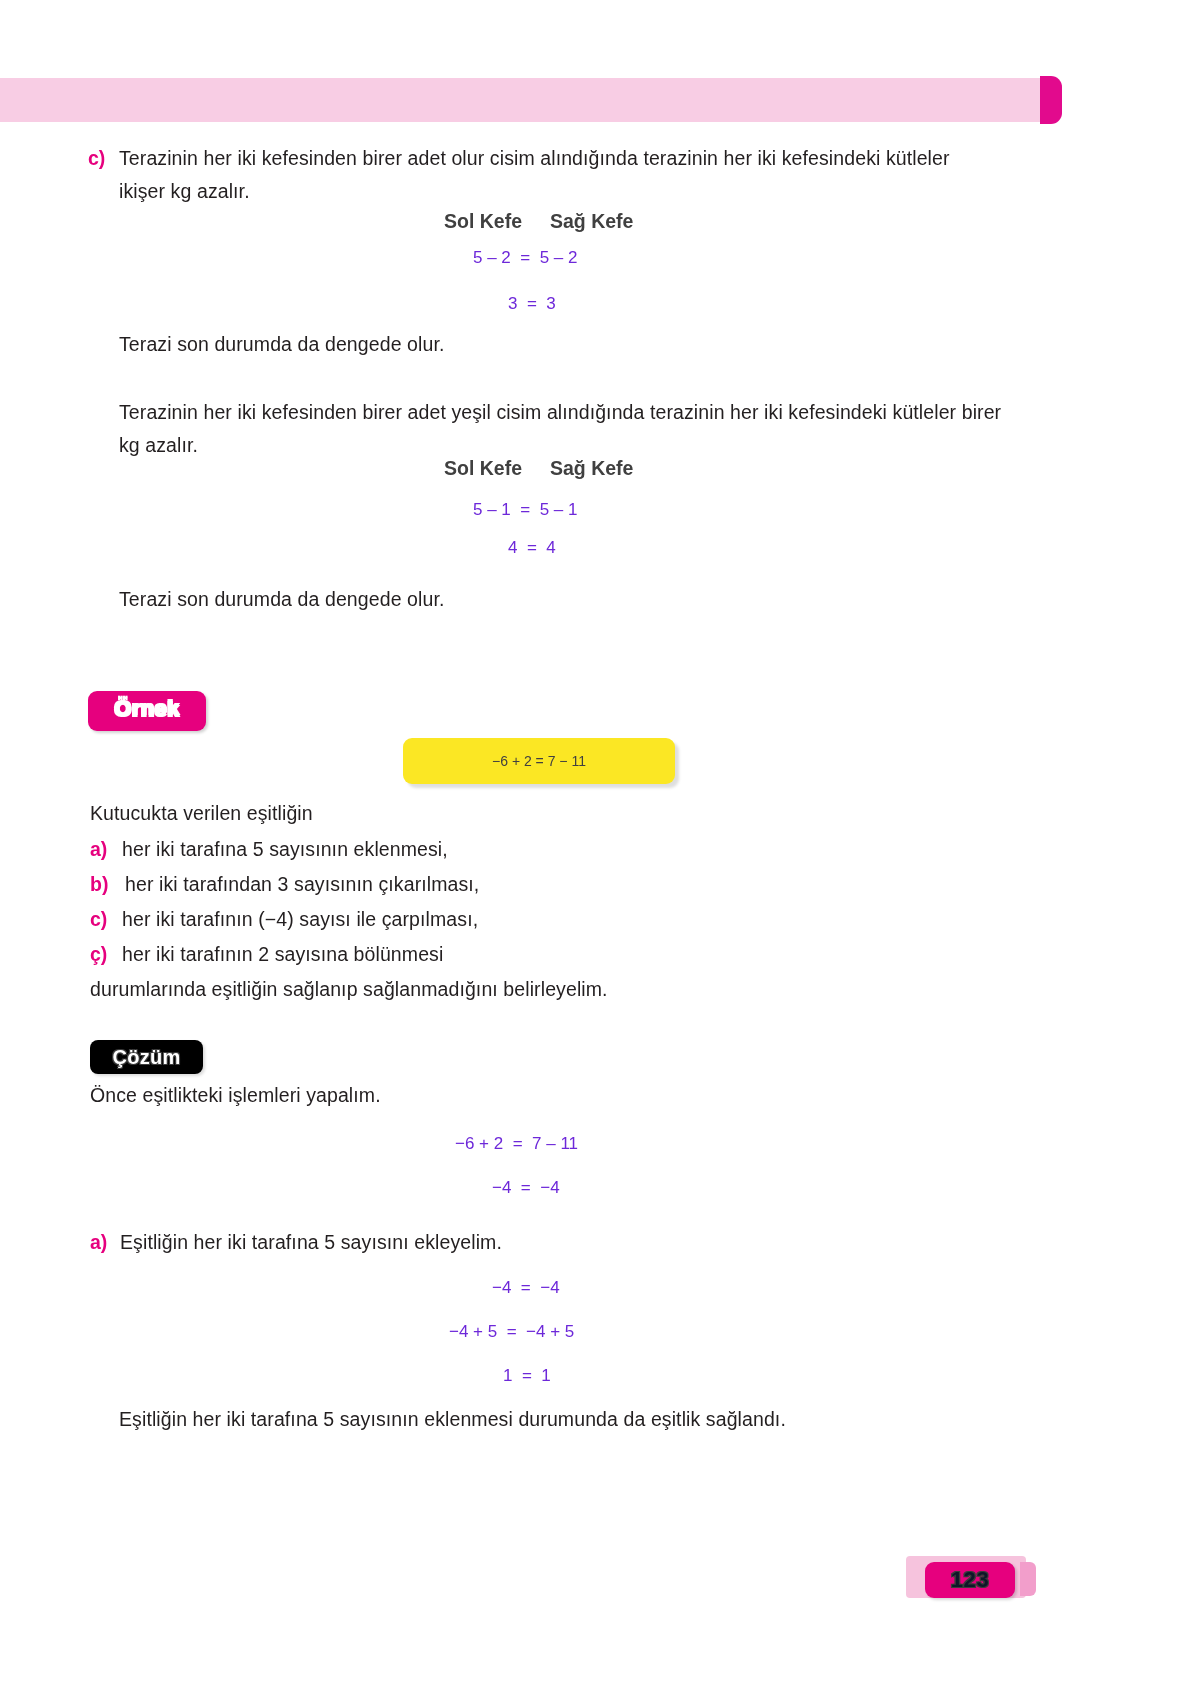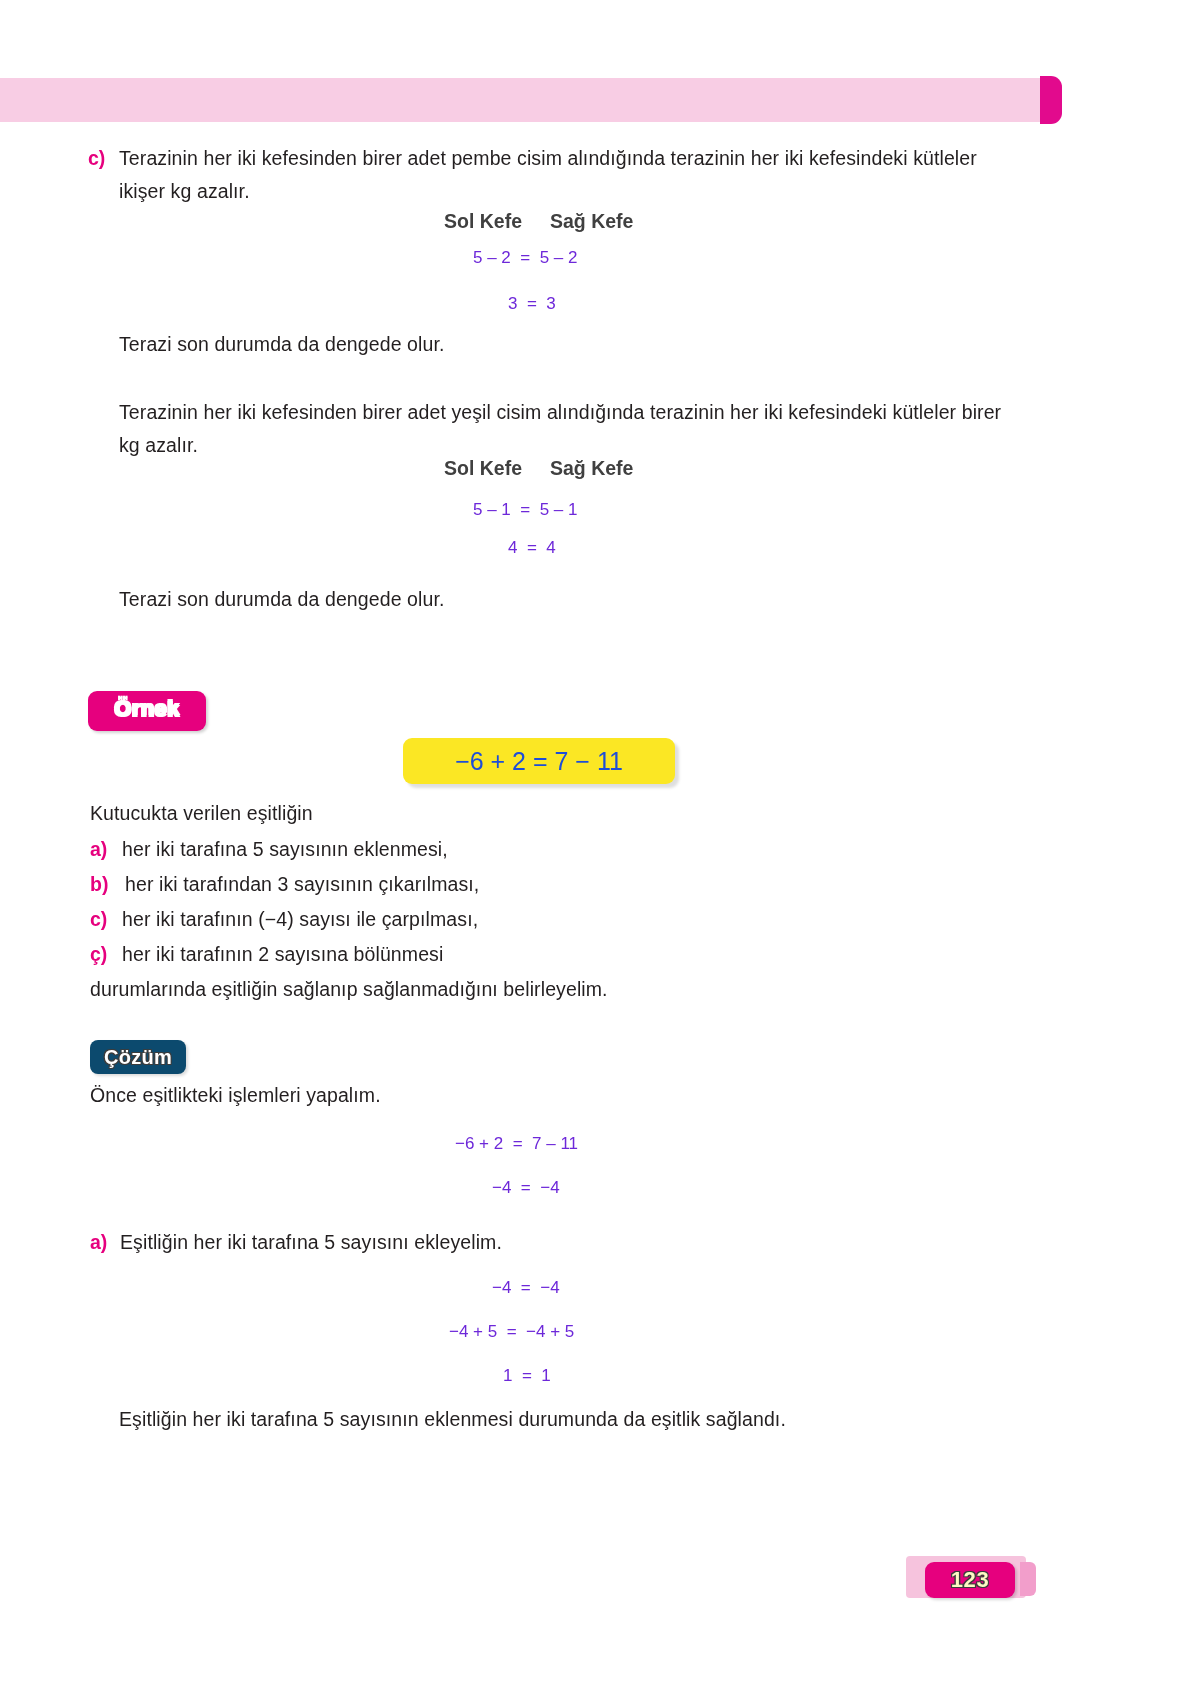--- a/index.html
+++ b/index.html
@@ -112,33 +112,33 @@
     width: 272px;
     height: 46px;
     background: #fbe724;
     border-radius: 9px;
     box-shadow: 4px 4px 3px rgba(0,0,0,0.13);
   }
   .yellowbox span {
     display: block;
     text-align: center;
     line-height: 46px;
-    font-size: 25px;
-    color: #1d4ed8;
+    font-size: 14px;
+    color: #404040;
     white-space: pre;
   }
 
   
   .cozum-badge {
     position: absolute;
     left: 90px;
     top: 1040px;
-    width: 96px;
+    width: 113px;
     height: 34px;
-    background: #0c4a6e;
+    background: #000000;
     border-radius: 8px;
     box-shadow: 2px 2px 3px rgba(0,0,0,0.14);
   }
   .cozum-badge span {
     display: block;
     text-align: center;
     line-height: 34px;
     font-size: 20px;
     font-weight: bold;
     color: #ffffff;
@@ -180,41 +180,41 @@
     background: #e6007e;
     border-radius: 9px;
     box-shadow: 2px 2px 3px rgba(0,0,0,0.16);
   }
   .pagenum-badge span {
     display: block;
     text-align: center;
     line-height: 36px;
     font-size: 22px;
     font-weight: bold;
-    color: #fef9c3;
+    color: #0f172a;
     letter-spacing: 0.6px;
     text-shadow:
       -1.2px -1.2px 0 #3c3c3c,
        1.2px -1.2px 0 #3c3c3c,
       -1.2px  1.2px 0 #3c3c3c,
        1.2px  1.2px 0 #3c3c3c;
   }
 </style>
 </head>
 <body>
 
 <div class="page">
 
   <div class="topbar"></div>
   <div class="topbar-cap"></div>
 
   <div class="content">
 
     <div class="marker" style="left:88px; top:142px;">c)</div>
-    <div class="para" style="left:119px; top:142px;">Terazinin her iki kefesinden birer adet pembe cisim alındığında terazinin her iki kefesindeki kütleler</div>
+    <div class="para" style="left:119px; top:142px;">Terazinin her iki kefesinden birer adet olur cisim alındığında terazinin her iki kefesindeki kütleler</div>
     <div class="para" style="left:119px; top:175px;">ikişer kg azalır.</div>
 
     <div class="eqhead" style="left:444px; top:207px;">Sol Kefe</div>
     <div class="eqhead" style="left:550px; top:207px;">Sağ Kefe</div>
     <div class="eq" style="left:473px; top:244px;">5 – 2  =  5 – 2</div>
     <div class="eq" style="left:508px; top:282px;margin-top:8px;">3  =  3</div>
 
     <div class="para" style="left:119px; top:328px;">Terazi son durumda da dengede olur.</div>
 
     <div class="para" style="left:119px; top:396px;">Terazinin her iki kefesinden birer adet yeşil cisim alındığında terazinin her iki kefesindeki kütleler birer</div>

